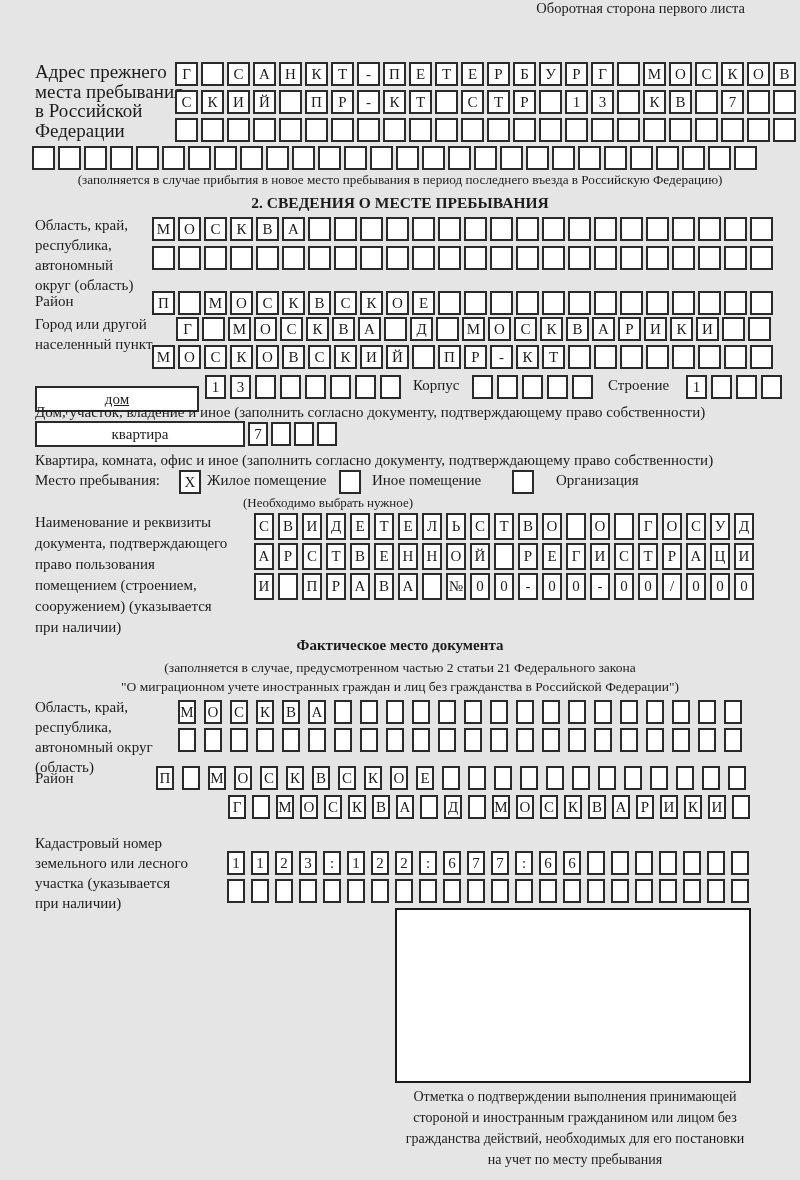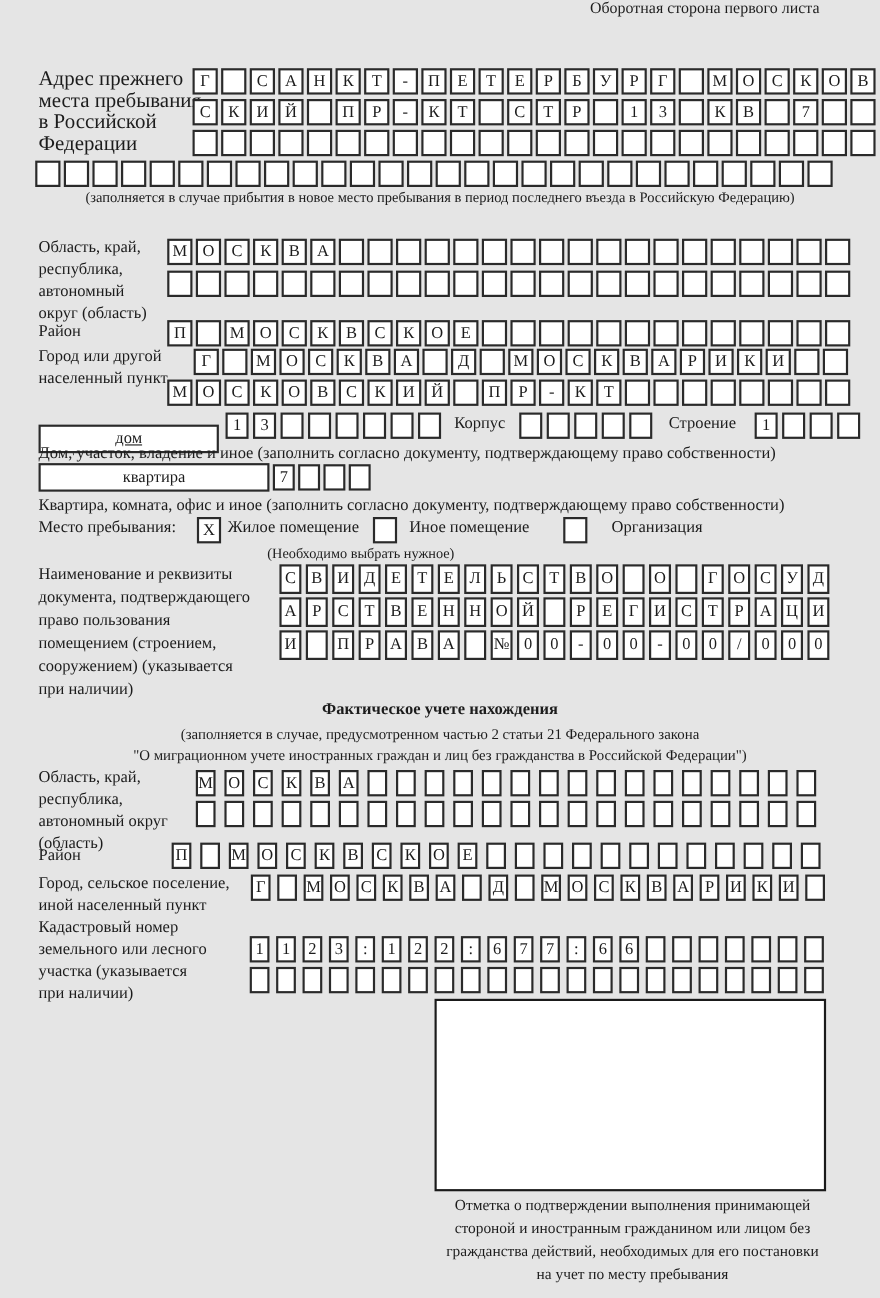--- a/index.html
+++ b/index.html
@@ -148,20 +148,21 @@
       <span class="cbox"> </span>
       <span class="cbox"> </span>
       <span class="cbox"> </span>
       <span class="cbox"> </span>
       <span class="cbox"> </span>
       <span class="cbox"> </span>
       <span class="cbox"> </span>
     </div>
   <div class="abs note-center" style="left:0;top:172px;font-size:13.2px;">(заполняется в случае прибытия в новое место пребывания в период последнего въезда в Российскую Федерацию)</div>
 
+  <div class="abs title" style="left:0;top:194px;">2. СВЕДЕНИЯ О МЕСТЕ ПРЕБЫВАНИЯ</div>
 
   <div class="abs label" style="left:35px;top:215px;">Область, край,
 республика,
 автономный
 округ (область)</div>
   <div class="abs boxes bx-a" style="left:152px;top:217px;">
       <span class="cbox">М</span>
       <span class="cbox">О</span>
       <span class="cbox">С</span>
       <span class="cbox">К</span>
@@ -418,21 +419,21 @@
       <span class="cbox">0</span>
       <span class="cbox">-</span>
       <span class="cbox">0</span>
       <span class="cbox">0</span>
       <span class="cbox">/</span>
       <span class="cbox">0</span>
       <span class="cbox">0</span>
       <span class="cbox">0</span>
     </div>
 
-  <div class="abs title" style="left:0;top:637px;font-size:15px;">Фактическое учете нахождения</div>
+  <div class="abs title" style="left:0;top:637px;font-size:15px;">Фактическое место документа</div>
   <div class="abs note-center" style="left:0;top:660px;">(заполняется в случае, предусмотренном частью 2 статьи 21 Федерального закона</div>
   <div class="abs note-center" style="left:0;top:679px;">"О миграционном учете иностранных граждан и лиц без гражданства в Российской Федерации")</div>
 
   <div class="abs label" style="left:35px;top:697px;">Область, край,
 республика,
 автономный округ
 (область)</div>
   <div class="abs boxes bx-f" style="left:178px;top:700px;">
       <span class="cbox">М</span>
       <span class="cbox">О</span>
@@ -502,22 +503,20 @@
       <span class="cbox"> </span>
       <span class="cbox"> </span>
       <span class="cbox"> </span>
       <span class="cbox"> </span>
       <span class="cbox"> </span>
       <span class="cbox"> </span>
       <span class="cbox"> </span>
       <span class="cbox"> </span>
     </div>
 
-  <div class="abs label" style="left:35px;top:793px;">Город, сельское поселение,
-иной населенный пункт</div>
   <div class="abs boxes bx-g" style="left:228px;top:795px;">
       <span class="cbox">Г</span>
       <span class="cbox"> </span>
       <span class="cbox">М</span>
       <span class="cbox">О</span>
       <span class="cbox">С</span>
       <span class="cbox">К</span>
       <span class="cbox">В</span>
       <span class="cbox">А</span>
       <span class="cbox"> </span>

